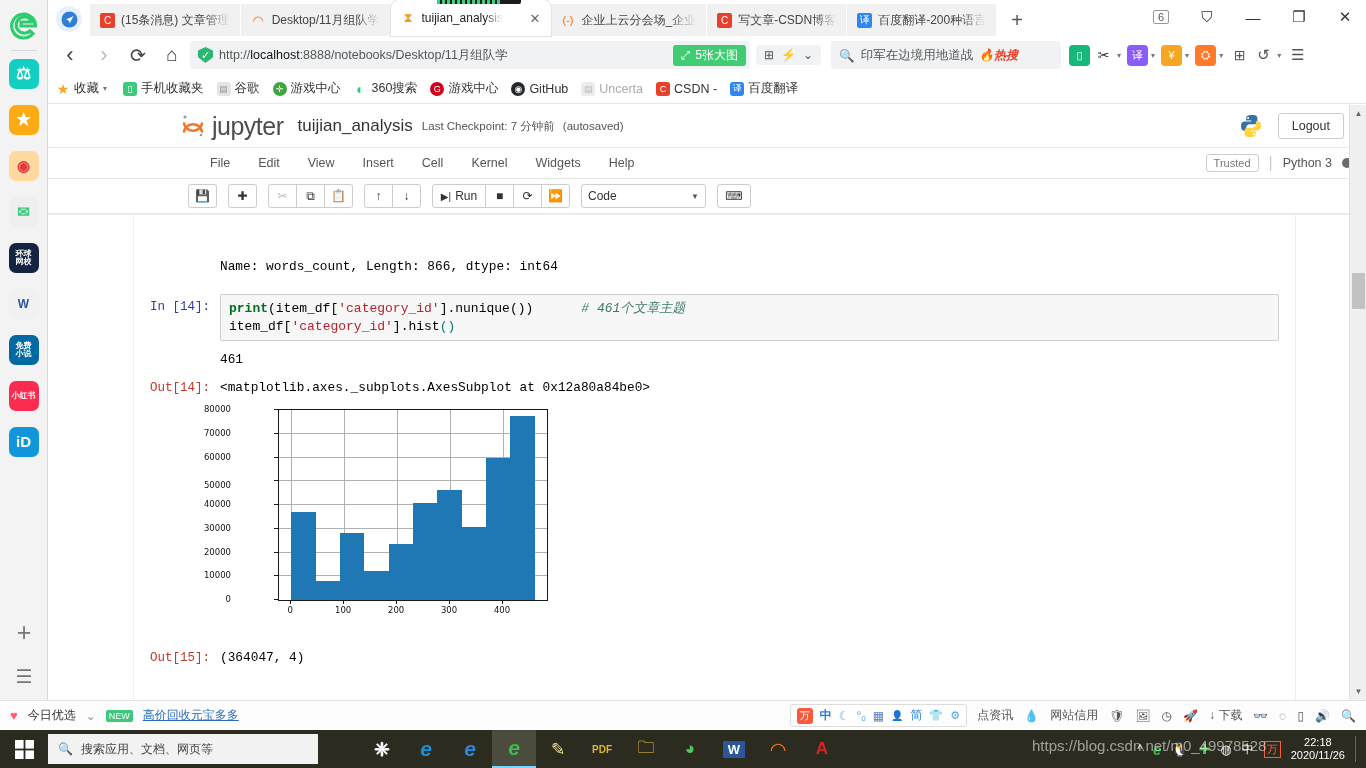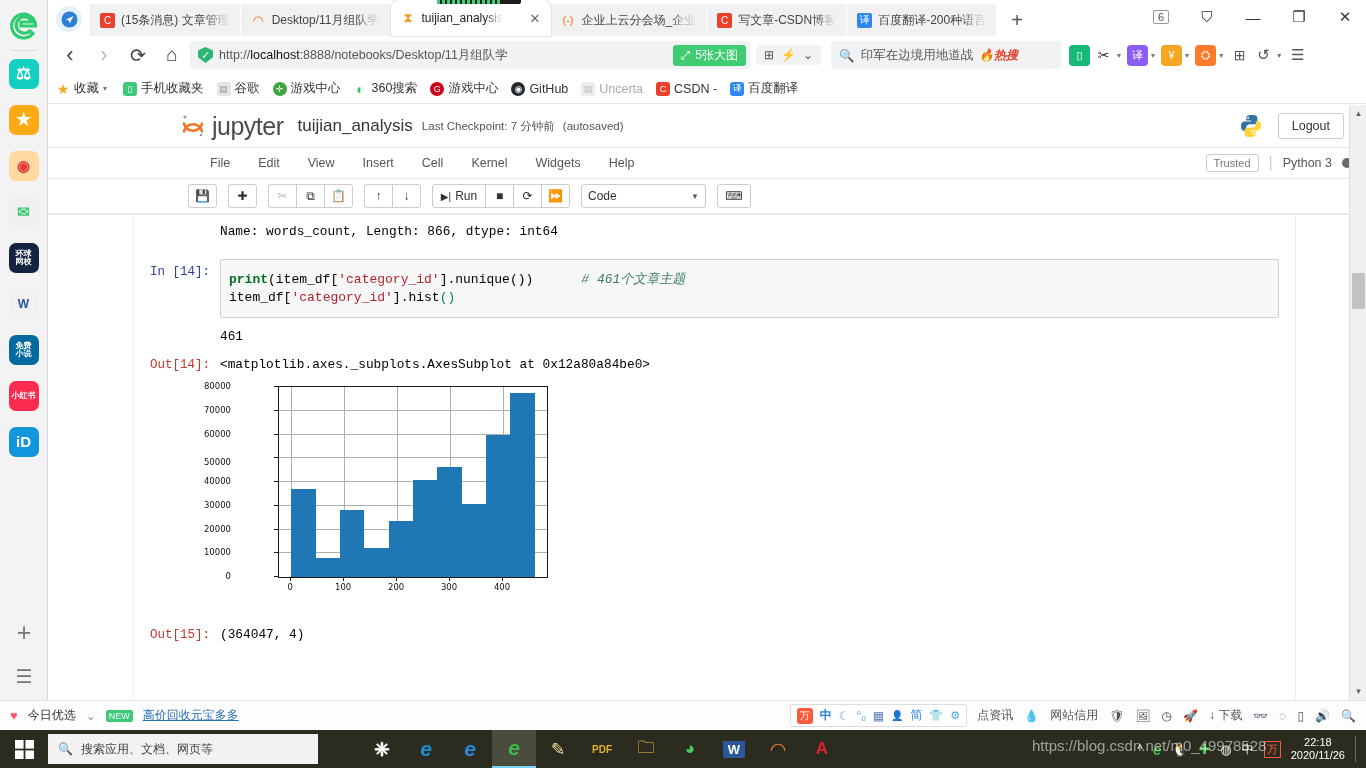--- a/index.html
+++ b/index.html
@@ -138,27 +138,27 @@
   .tsel { height: 24px; width: 125px; border: 1px solid #ccc; border-radius: 3px;
      font-size: 12px; color: #333; display: flex; align-items: center;
      padding: 0 6px; background: #fff; margin-right: 11px; }
   .tsel .ar { margin-left: auto; font-size: 8px; color: #555; }
 
   
   .nbscroll { position: relative; height: 485px; background: #fff;
      border-top: 1px solid #eee; }
   .nbpage { position: absolute; left: 85px; top: 0; width: 1163px; background: #fff;
      min-height: 485px; border-left: 1px solid #eee; border-right: 1px solid #eee; }
-  .cellrow { display: flex; align-items: flex-start; padding: 0 0 0 0; }
+  .cellrow { display: flex; align-items: flex-start; padding: 0 0 0 0; margin-top: 35px; }
   .prompt { width: 86px; flex: 0 0 86px; text-align: right; padding-right: 10px;
      font-family: "Liberation Mono", monospace; font-size: 12.5px; padding-top: 6px; }
   .prompt.inp { color: #303f9f; }
   .prompt.out { color: #c0392b; }
   .codebox { flex: 1 1 auto; background: #f7f7f7; border: 1px solid #cfcfcf;
-     border-radius: 2px; padding: 11px 8px; font-family: "Liberation Mono", monospace;
+     border-radius: 2px; padding: 5px 8px; font-family: "Liberation Mono", monospace;
      font-size: 13px; line-height: 1.35; color: #000; margin-right: 16px; }
   .outtext { flex: 1 1 auto; font-family: "Liberation Mono", monospace;
      font-size: 12.8px; color: #000; padding-top: 5px; white-space: pre; }
   .kw { color: #007020; font-weight: bold; }
   .str { color: #b5232b; }
   .fn { color: #0b7a6f; }
   .cmt { color: #3c7a6c; font-style: italic; }
   .plain { color: #000; }
 
   

